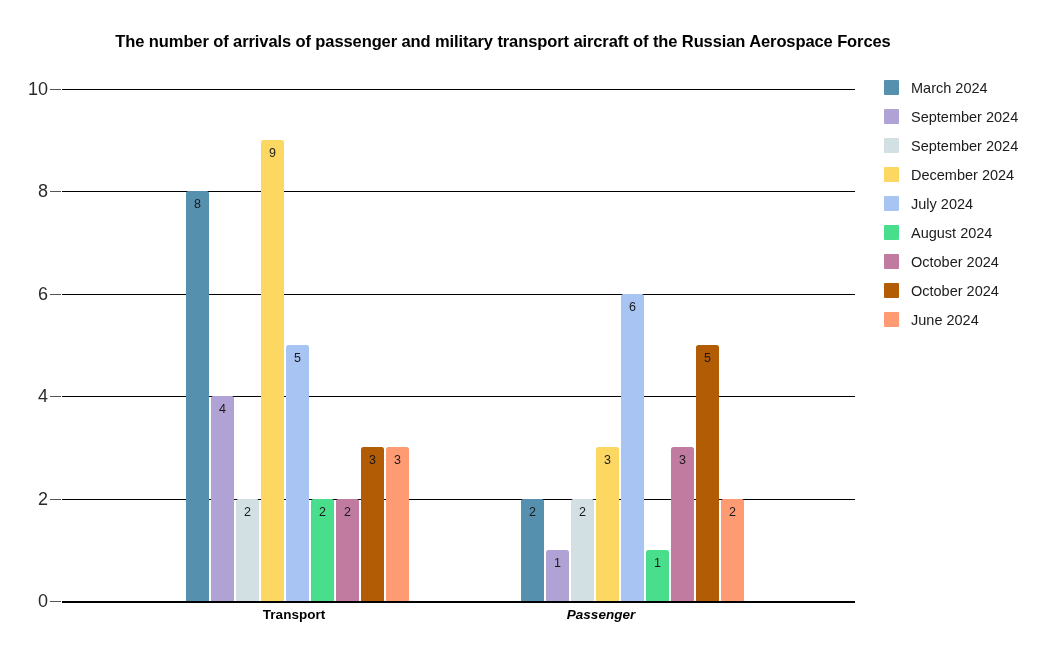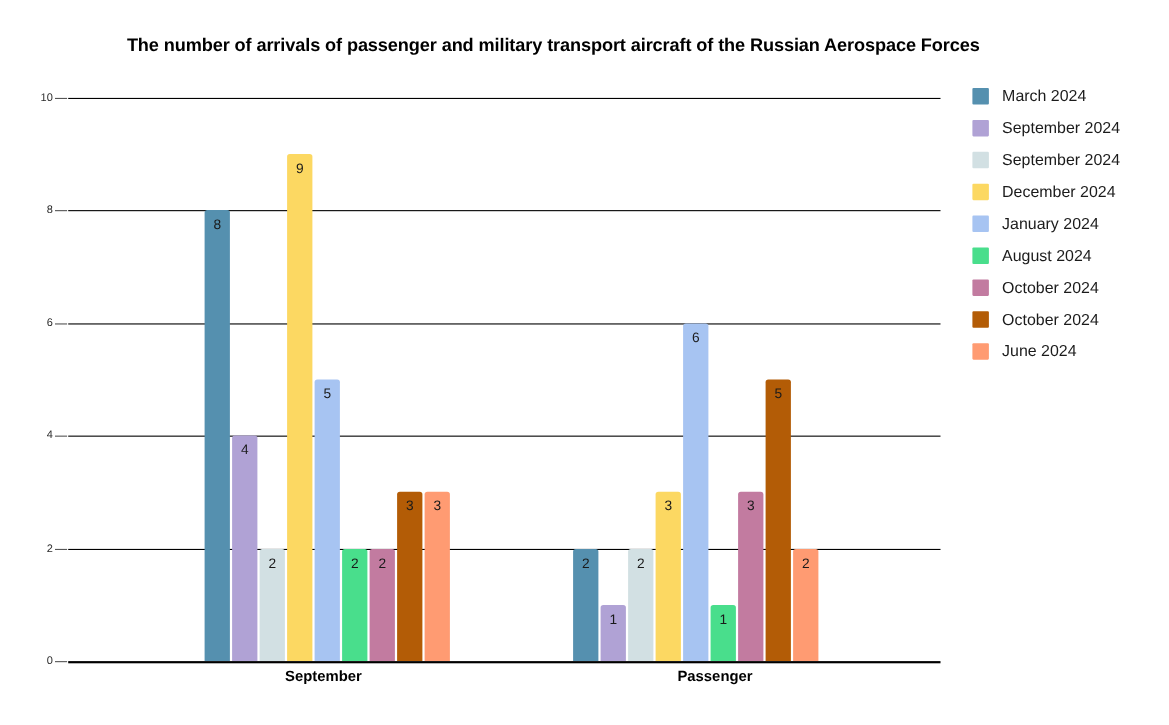--- a/index.html
+++ b/index.html
@@ -61,21 +61,21 @@
     left: 0;
     top: 89px;
     width: 48px;
     height: 512px;
   }
   #y-axis-labels .ytick {
     position: absolute;
     right: 0;
     width: 48px;
     text-align: right;
-    font-size: 10px;
+    font-size: 18px;
     color: #2b2b2b;
     transform: translateY(-50%);
     white-space: nowrap;
   }
   #y-axis-ticks {
     position: absolute;
     left: 50px;
     top: 89px;
     width: 12px;
     height: 512px;
@@ -239,22 +239,22 @@
             <div class="bar-label">5</div>
           </div>
           <div class="bar" title="November 2024 — Passenger: 2" style="left: 200px; width: 23px; height: 102.4px; background: rgb(255, 155, 114);">
             <div class="bar-label">2</div>
           </div>
         </div>
       </div>
   </div>
 
   <div id="cat-labels">
-      <div class="cat-label" style="left: 294px;">September</div>
-      <div class="cat-label" style="left: 650px;">Passenger</div>
+      <div class="cat-label" style="left: 294px;">Transport</div>
+      <div class="cat-label" style="left: 601px; font-style: italic;">Passenger</div>
     </div>
 
   <div id="legend">
       <div class="legend-item">
         <span class="legend-swatch" style="background: rgb(85, 144, 175);"></span>
         <span class="legend-text">March 2024</span>
       </div>
       <div class="legend-item">
         <span class="legend-swatch" style="background: rgb(176, 162, 213);"></span>
         <span class="legend-text">September 2024</span>
@@ -262,21 +262,21 @@
       <div class="legend-item">
         <span class="legend-swatch" style="background: rgb(210, 224, 227);"></span>
         <span class="legend-text">September 2024</span>
       </div>
       <div class="legend-item">
         <span class="legend-swatch" style="background: rgb(252, 216, 98);"></span>
         <span class="legend-text">December 2024</span>
       </div>
       <div class="legend-item">
         <span class="legend-swatch" style="background: rgb(167, 196, 242);"></span>
-        <span class="legend-text">January 2024</span>
+        <span class="legend-text">July 2024</span>
       </div>
       <div class="legend-item">
         <span class="legend-swatch" style="background: rgb(73, 222, 140);"></span>
         <span class="legend-text">August 2024</span>
       </div>
       <div class="legend-item">
         <span class="legend-swatch" style="background: rgb(194, 123, 160);"></span>
         <span class="legend-text">October 2024</span>
       </div>
       <div class="legend-item">

